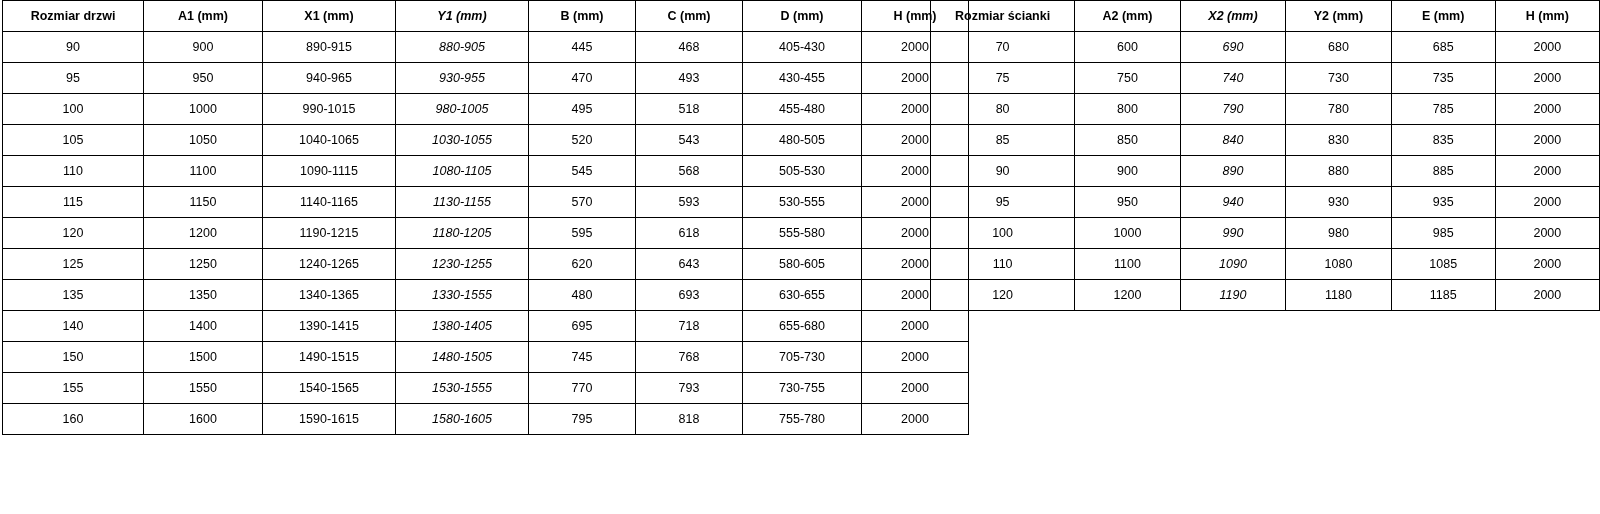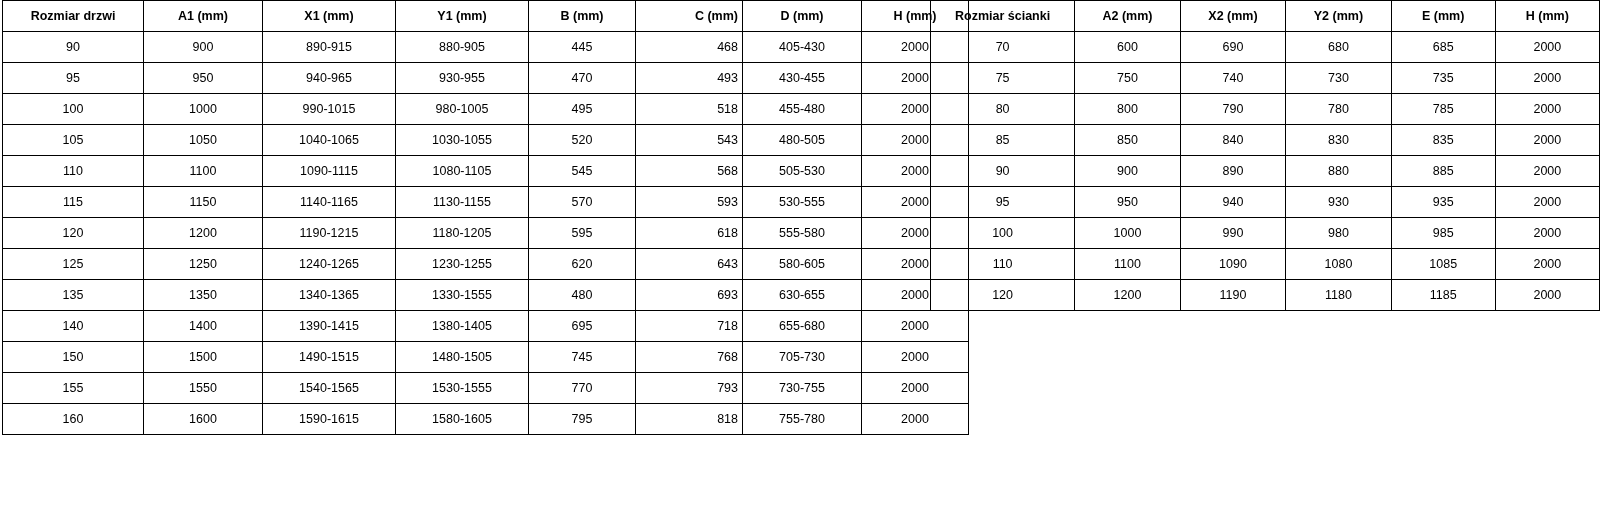--- a/index.html
+++ b/index.html
@@ -44,30 +44,30 @@
     font-size: 12.5px;
   }
   td {
     font-weight: normal;
   }
 
   
   #doors-table th:nth-child(1), #doors-table td:nth-child(1) { width: 132px; }
   #doors-table th:nth-child(2), #doors-table td:nth-child(2) { width: 110px; }
   #doors-table th:nth-child(3), #doors-table td:nth-child(3) { width: 124px; }
-  #doors-table th:nth-child(4), #doors-table td:nth-child(4) { width: 124px; }
+  #doors-table th:nth-child(4), #doors-table td:nth-child(4) { width: 124px; font-style: italic; }
   #doors-table th:nth-child(5), #doors-table td:nth-child(5) { width: 98px; }
-  #doors-table th:nth-child(6), #doors-table td:nth-child(6) { width: 98px; text-align: right; }
+  #doors-table th:nth-child(6), #doors-table td:nth-child(6) { width: 98px; }
   #doors-table th:nth-child(7), #doors-table td:nth-child(7) { width: 110px; border-radius: 7px; }
   #doors-table th:nth-child(8), #doors-table td:nth-child(8) { width: 98px; }
 
   
   #walls-table th:nth-child(1), #walls-table td:nth-child(1) { width: 145px; }
   #walls-table th:nth-child(2), #walls-table td:nth-child(2) { width: 108px; }
-  #walls-table th:nth-child(3), #walls-table td:nth-child(3) { width: 108px; }
+  #walls-table th:nth-child(3), #walls-table td:nth-child(3) { width: 108px; font-style: italic; }
   #walls-table th:nth-child(4), #walls-table td:nth-child(4) { width: 108px; }
   #walls-table th:nth-child(5), #walls-table td:nth-child(5) { width: 108px; }
   #walls-table th:nth-child(6), #walls-table td:nth-child(6) { width: 108px; }
 </style>
 </head>
 <body>
 
 <div class="page">
 
   <div class="table-wrap" id="doors-table-wrap">

